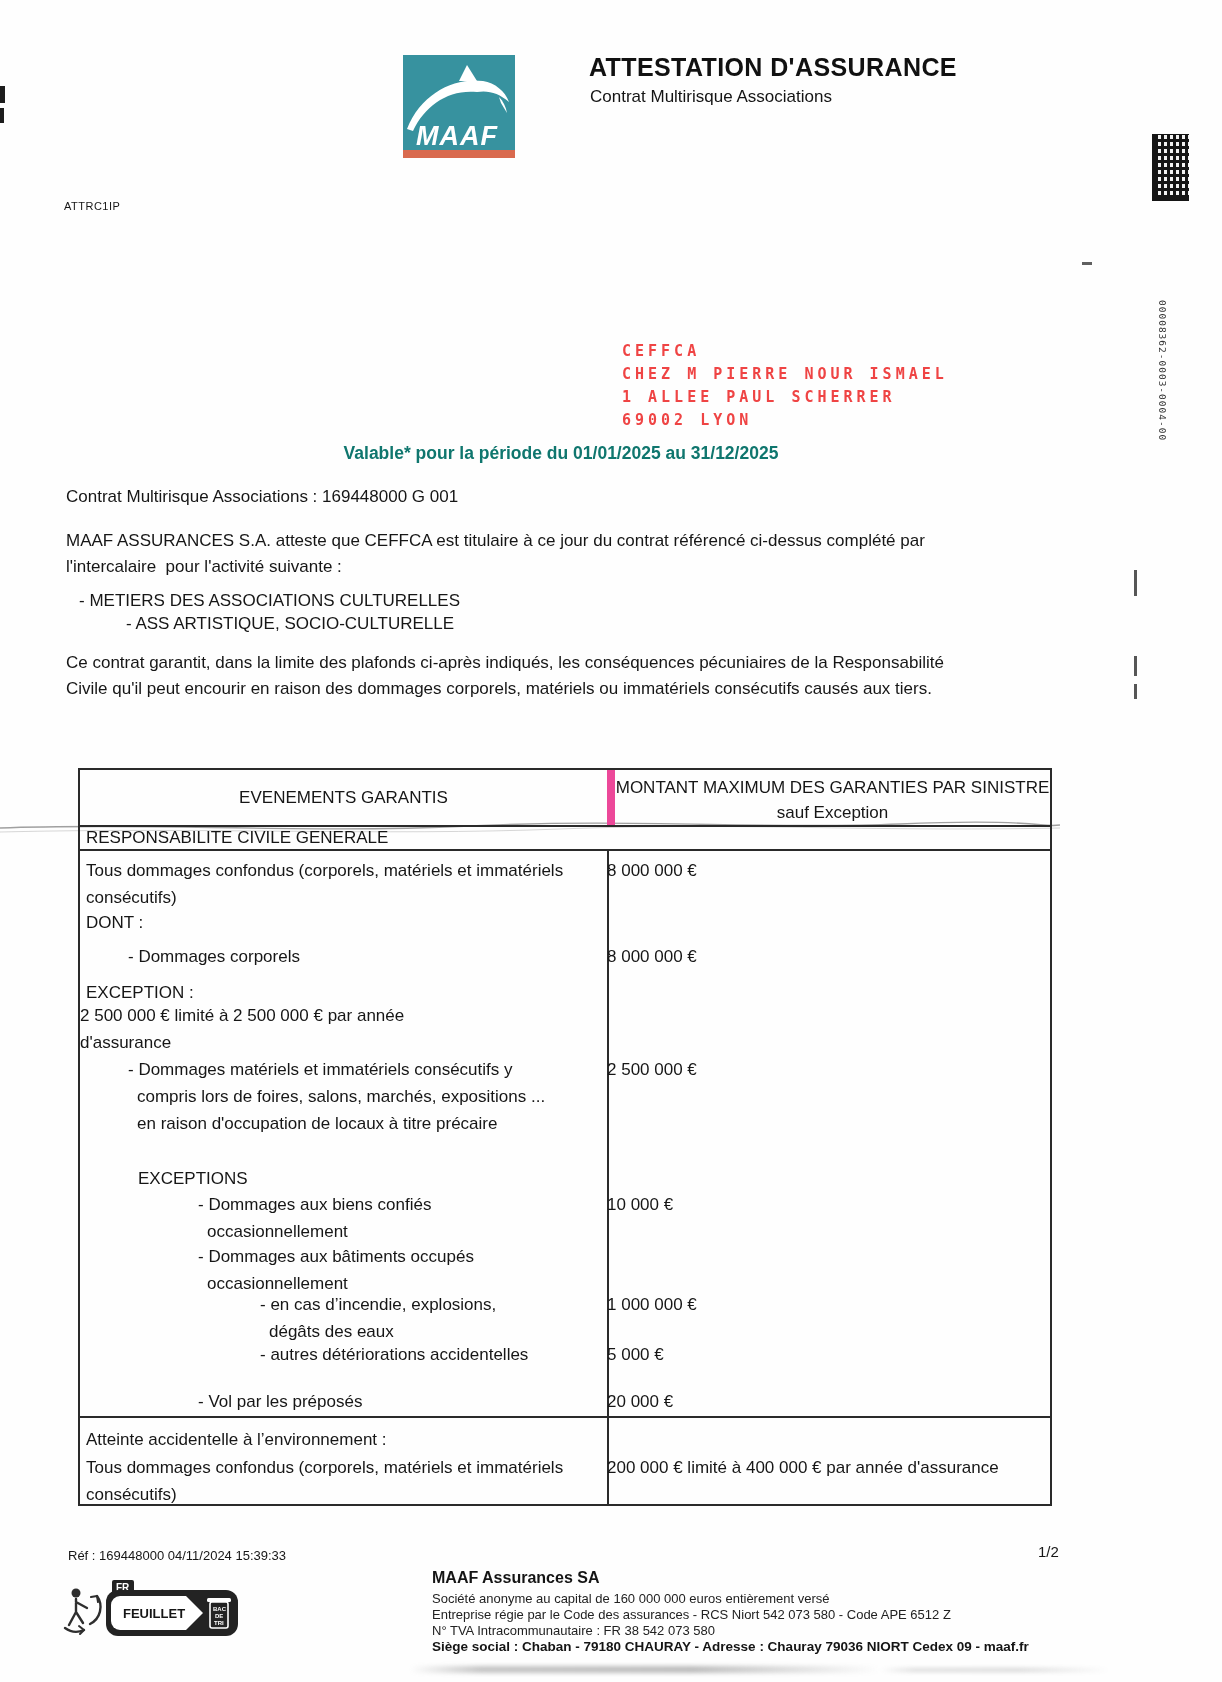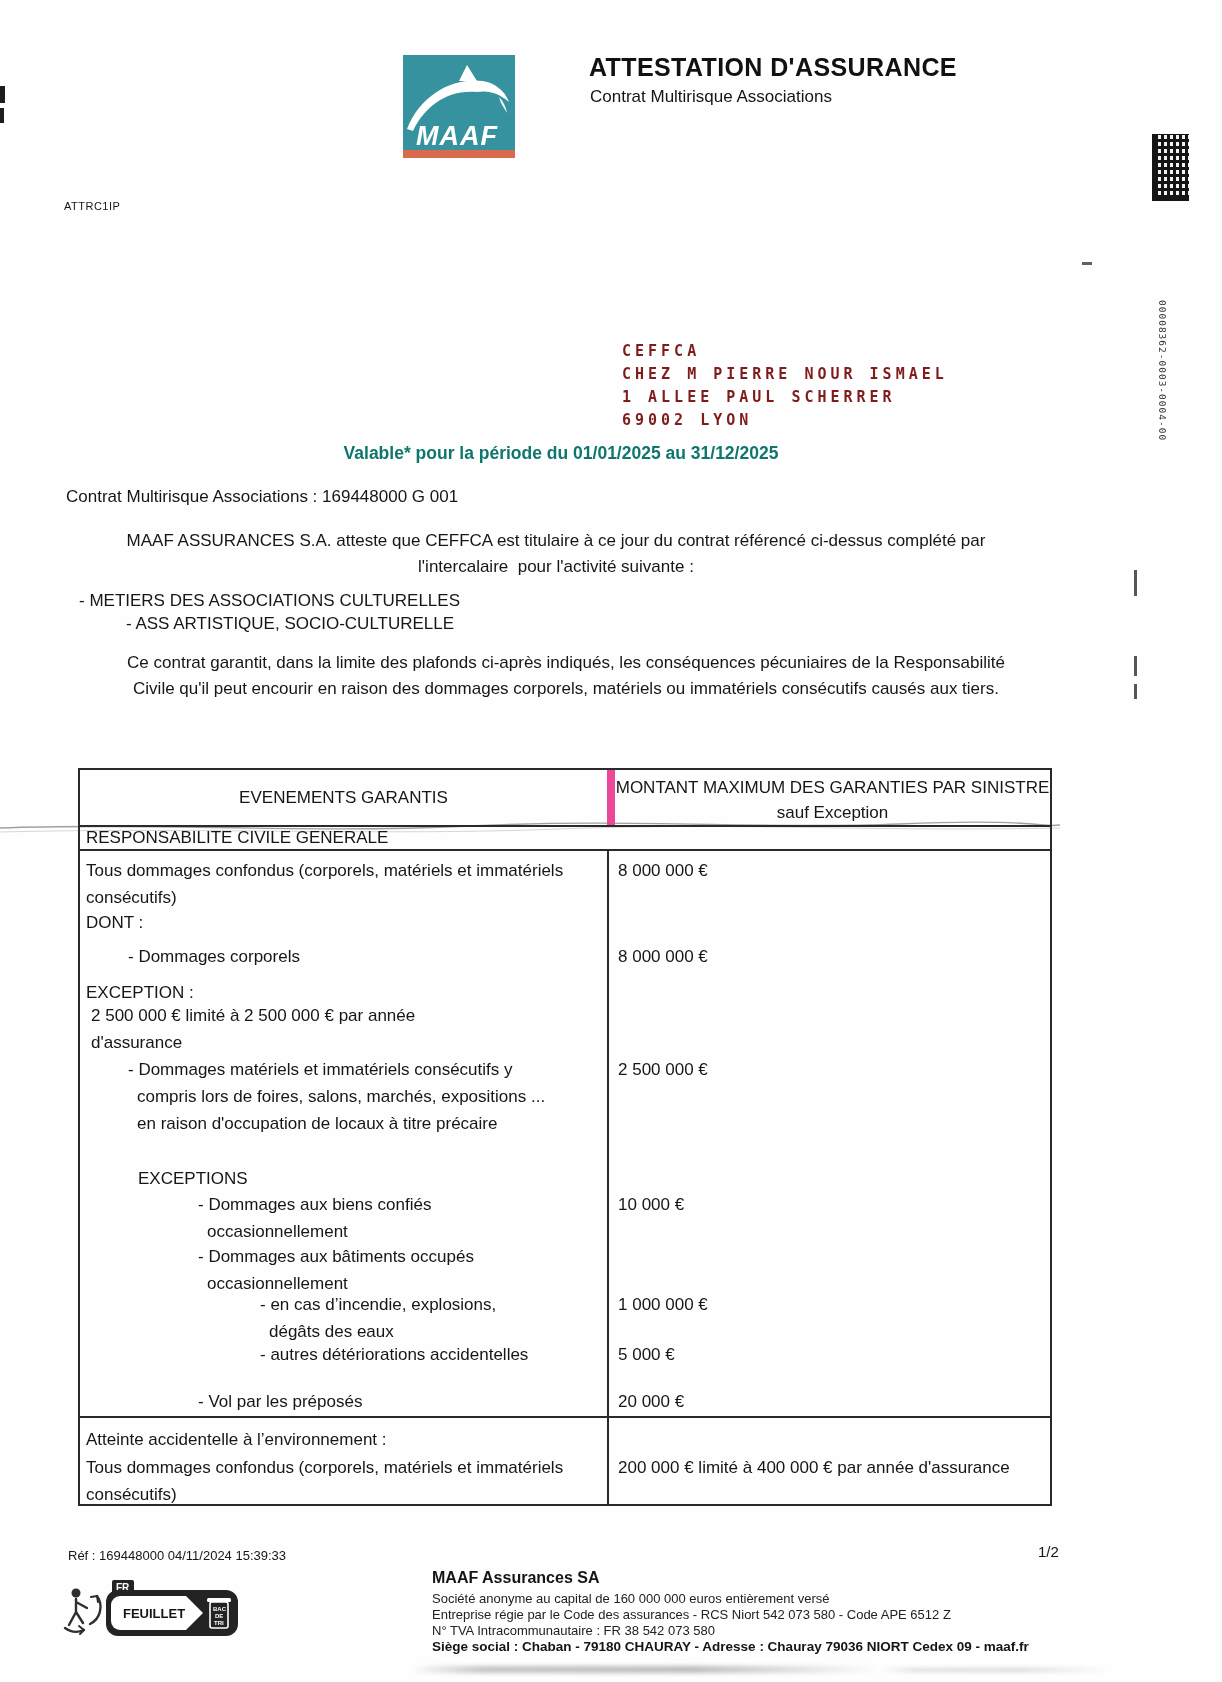--- a/index.html
+++ b/index.html
@@ -24,43 +24,43 @@
       repeating-linear-gradient(0deg,#151515 0 3px,#f2f2f2 3px 7px);
     border-left:3px solid #151515;border-bottom:3px solid #151515;
   }
   .barcode-vertical{
     position:absolute;left:1168px;top:300px;
     font-family:"DejaVu Sans Mono",monospace;font-size:9.5px;color:#333;
     transform:rotate(90deg);transform-origin:left top;white-space:nowrap;letter-spacing:1px;
   }
   
   .address{position:absolute;left:622px;top:340px;font-family:"DejaVu Sans Mono",monospace;
-    font-size:15px;line-height:23px;letter-spacing:4px;font-weight:bold;color:#7f1d1d;}
+    font-size:15px;line-height:23px;letter-spacing:4px;font-weight:bold;color:#ef4444;}
   
   .validity{position:absolute;left:0;top:443px;width:1122px;text-align:center;
     font-size:17.5px;font-weight:bold;color:#0f766e;}
   .contract-line{position:absolute;left:66px;top:487px;font-size:17px;}
-  .para{font-size:17px;line-height:26px;white-space:pre-wrap;text-align:center;}
+  .para{font-size:17px;line-height:26px;white-space:pre-wrap;}
   .attestation{position:absolute;left:66px;top:528px;width:980px;}
   .activity1{position:absolute;left:79px;top:591px;font-size:17px;}
   .activity2{position:absolute;left:126px;top:614px;font-size:17px;}
   .guarantee{position:absolute;left:66px;top:650px;width:1000px;}
   
   .g-table{position:absolute;left:78px;top:768px;width:970px;border:2px solid #2a2a2a;font-size:17px;}
   .t-head{display:flex;height:55px;border-bottom:2px solid #2a2a2a;}
   .t-head .c1{flex:0 0 527px;border-right:8px solid #ec4899;display:flex;align-items:center;justify-content:center;}
   .t-head .c2{flex:1;text-align:center;padding-top:5px;line-height:25px;}
   .t-sec1{height:22px;line-height:21px;padding-left:6px;border-bottom:2px solid #2a2a2a;}
   .t-body{position:relative;}
   .t-body1{height:565px;border-bottom:2px solid #2a2a2a;}
   .t-body2{height:86px;}
   .vline{position:absolute;left:527px;top:0;bottom:0;width:2px;background:#2a2a2a;}
   .trow{position:absolute;left:0;right:0;display:flex;line-height:27px;}
   .lcell{flex:0 0 527px;box-sizing:border-box;}
-  .acell{flex:1;padding-left:11px;}
+  .acell{flex:1;}
   .ti{display:block;}
   .hang{text-indent:-9px;padding-left:9px;}
   .ind0 .ti{margin-left:6px;width:480px;}
   .ind1 .ti{margin-left:48px;width:430px;}
   .ind1b .ti{margin-left:58px;width:430px;}
   .ind2 .ti{margin-left:118px;width:310px;}
   .ind3 .ti{margin-left:180px;width:262px;}
   .sec2-label{position:absolute;left:6px;top:8px;line-height:27px;}
   
   .ref-line{position:absolute;left:68px;top:1548px;font-size:13px;}

